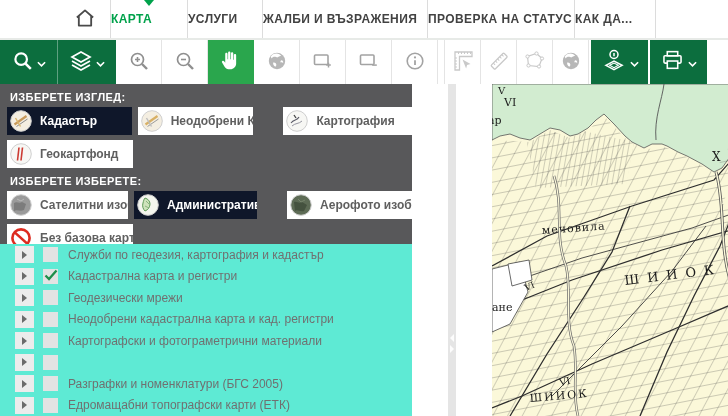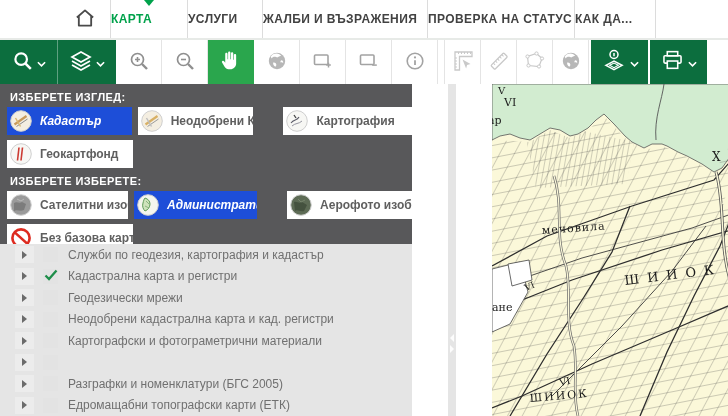--- a/index.html
+++ b/index.html
@@ -34,27 +34,27 @@
 
   
   .content{display:flex;height:332px;gap:36px;}
   .left{width:412px;display:flex;flex-direction:column;}
   .overlay{height:160px;background:#58585a;overflow:hidden;}
   .sec-title{color:#fff;font-size:11px;font-weight:bold;letter-spacing:.4px;margin:7px 0 4px 10px;}
   .opt-row{display:flex;margin-left:7px;margin-bottom:5px;}
   .opt{height:28px;background:#fff;border:none;display:flex;align-items:center;gap:8px;
        padding:0 8px 0 3px;color:#5f5f5f;font-size:12px;font-weight:bold;cursor:pointer;
        white-space:nowrap;overflow:hidden;}
-  .opt.active{background:#1d4ed8;color:#fff;font-style:italic;}
+  .opt.active{background:#0f172a;color:#fff;}
   .opt.w126{width:126px}.opt.w116{width:117px;margin-left:6px}.opt.w130{width:130px;margin-left:30px}
   .opt.w128{width:128px;margin-left:6px}
   .cicon{width:22px;height:22px;flex:none;}
 
   
-  .tree{height:172px;background:#e5e5e5;overflow:hidden;}
+  .tree{height:172px;background:#5eead4;overflow:hidden;}
   .trow{height:21.5px;display:flex;align-items:center;}
   .expander{width:19px;height:17px;background:#ececec;margin-left:15px;
             display:flex;align-items:center;justify-content:center;cursor:pointer;flex:none;}
   .exp-tri{width:0;height:0;border-top:4px solid transparent;border-bottom:4px solid transparent;
            border-left:5px solid #6b6b6b;}
   .cbox{width:15px;height:15px;background:#e3e3e3;margin-left:9px;flex:none;
         display:flex;align-items:center;justify-content:center;cursor:pointer;}
   .trow-label{margin-left:10px;font-size:12px;color:#707070;}
 
   

